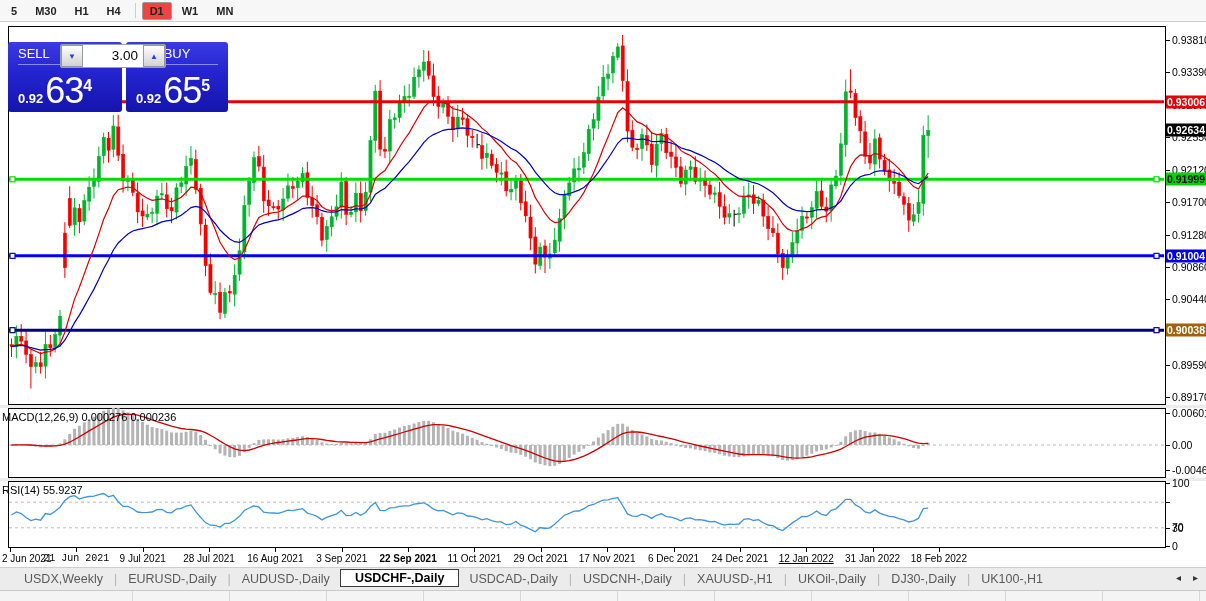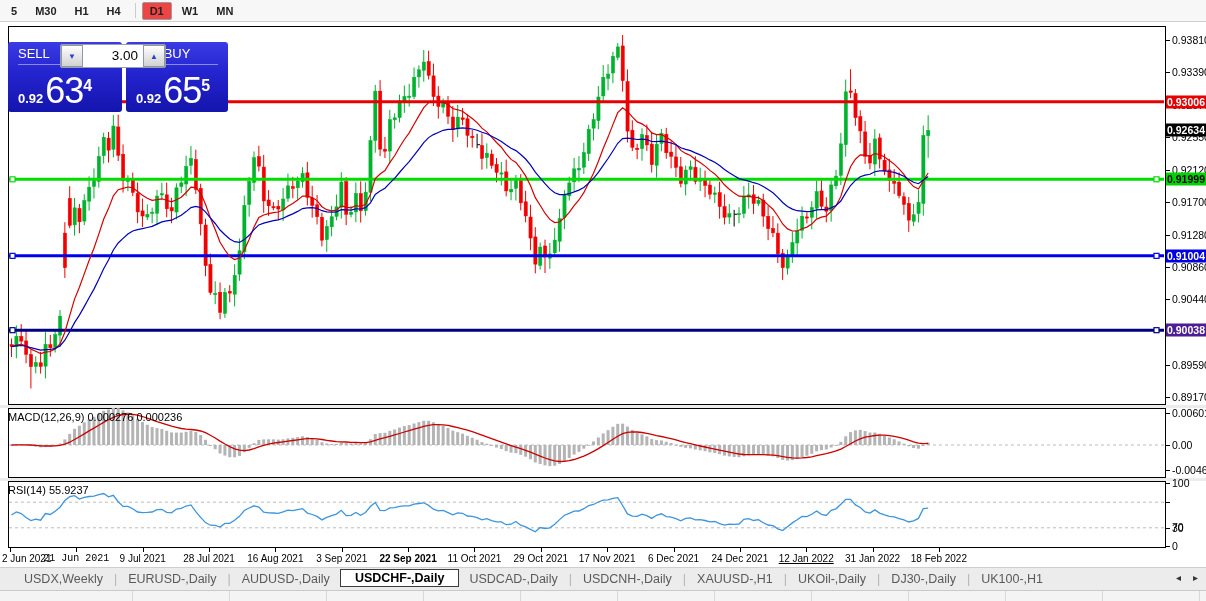--- a/index.html
+++ b/index.html
@@ -9,21 +9,21 @@
   .tfbar{position:absolute;left:0;top:0;width:1206px;height:22px;background:#f7f7f7;
          border-bottom:1px solid #cfcfcf;display:flex;align-items:center;padding-left:2px;box-sizing:border-box;}
   .tf-btn{font-size:11px;font-weight:bold;color:#222;padding:2px 7px;margin:0 1px;border:1px solid transparent;border-radius:2px;cursor:default;}
   .tf-btn.active{background:#ef4444;border:1px solid #9c9c9c;}
   .tf-sep{width:1px;height:15px;background:#cccccc;margin:0 5px;}
   
   .panel-svg{position:absolute;left:8px;}
   .split{position:absolute;left:0;width:1206px;height:3px;background:#ececec;}
   .chart-title{position:absolute;left:13px;top:29px;font-size:11.5px;font-weight:bold;z-index:4;white-space:nowrap;}
   .chart-title .arr{font-size:8px;position:relative;top:-1px;margin-right:4px;}
-  .ind-label{position:absolute;left:8px;font-size:11px;z-index:4;white-space:nowrap;}
+  .ind-label{position:absolute;left:2px;font-size:11px;z-index:4;white-space:nowrap;}
   
   .ax-label{position:absolute;left:1172px;font-size:10.5px;transform:translateY(-50%);white-space:nowrap;z-index:1;}
   .ax-tick{position:absolute;left:1166px;width:4px;height:1px;background:#000;}
   .ax-box{position:absolute;left:1166px;width:40px;height:13px;font-size:10.5px;font-weight:bold;
           text-align:center;line-height:13px;transform:translateY(-50%);z-index:3;}
   
   .trade{position:absolute;left:8px;top:42px;width:220px;height:70px;display:flex;z-index:5;}
   .trade .block{position:relative;color:#fff;border-radius:3px;overflow:hidden;
       background:linear-gradient(180deg,#3b3be6 0%,#2424cf 45%,#1414ad 100%);}
   .trade .sell{width:114px;margin-right:4px;}
@@ -722,21 +722,21 @@
       <div class="ax-tick" style="top: 331.565px;"></div>
       <div class="ax-label" style="top: 331.565px;">0.90020</div>
       <div class="ax-tick" style="top: 364.645px;"></div>
       <div class="ax-label" style="top: 364.645px;">0.89590</div>
       <div class="ax-tick" style="top: 396.955px;"></div>
       <div class="ax-label" style="top: 396.955px;">0.89170</div>
       <div class="ax-box" style="top: 101.852px; background: rgb(230, 0, 0); color: rgb(255, 255, 255);">0.93006</div>
       <div class="ax-box" style="top: 130.47px; background: rgb(0, 0, 0); color: rgb(255, 255, 255);">0.92634</div>
       <div class="ax-box" style="top: 179.32px; background: rgb(0, 212, 0); color: rgb(0, 0, 0);">0.91999</div>
       <div class="ax-box" style="top: 255.866px; background: rgb(0, 0, 230); color: rgb(255, 255, 255);">0.91004</div>
-      <div class="ax-box" style="top: 330.18px; background: #4c1d95; color: rgb(255, 255, 255);">0.90038</div>
+      <div class="ax-box" style="top: 330.18px; background: #a16207; color: rgb(255, 255, 255);">0.90038</div>
       <div class="ax-tick" style="top: 413.027px;"></div>
       <div class="ax-label" style="top: 413.027px;">0.00601</div>
       <div class="ax-tick" style="top: 445px;"></div>
       <div class="ax-label" style="top: 445px;">0.00</div>
       <div class="ax-tick" style="top: 469.685px;"></div>
       <div class="ax-label" style="top: 469.685px;">-0.00464</div>
       <div class="ax-tick" style="top: 483px;"></div>
       <div class="ax-label" style="top: 483px;">100</div>
       <div class="ax-tick" style="top: 502.2px;"></div>
       <div class="ax-label" style="top: 503px; margin-top: 24px;">70</div>

